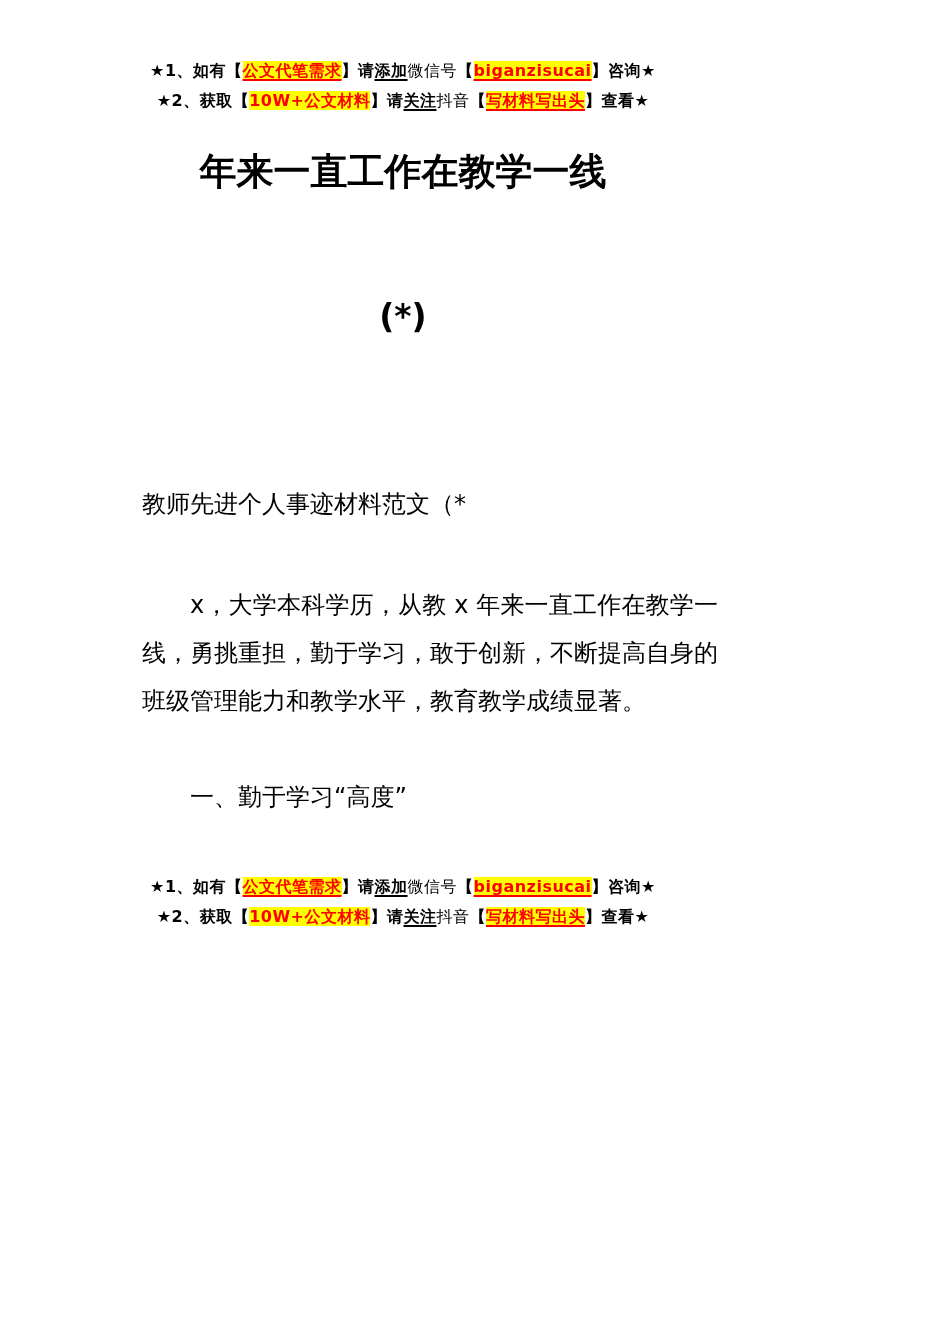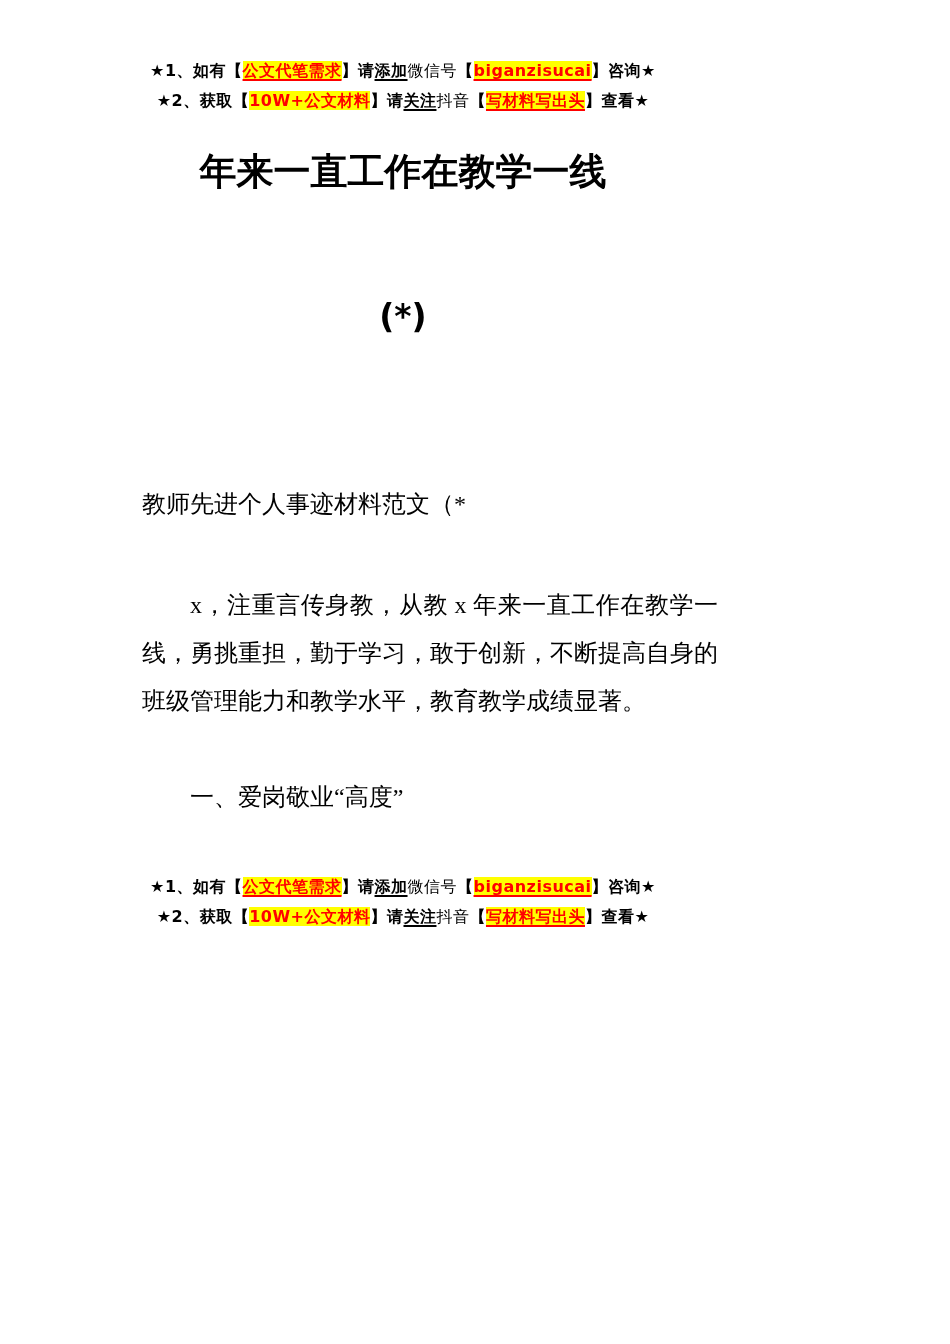--- a/index.html
+++ b/index.html
@@ -56,21 +56,20 @@
     line-height: 40px;
     font-weight: bold;
     text-align: center;
   }
   
   .content {
     margin: 0 88px 0 142px; 
     font-size: 24px;
     line-height: 48px;
     color: #000000;
-    font-family: Liberation Serif, serif;
   }
   .content p, .content h2 {
     margin: 0;
     font-weight: normal;
     font-size: 24px;
     line-height: 48px;
   }
   p.intro { margin-top: 143px; }
   p.para-1 { margin-top: 53px; text-indent: 2em; text-align: justify; }
   h2.section-heading { margin-top: 48px; text-indent: 2em; }
@@ -85,22 +84,22 @@
     <div class="promo-line"><span class="seg-bold">★1、如有【</span><span class="seg-bold seg-red seg-highlight seg-underline-red">公文代笔需求</span><span class="seg-bold">】请</span><span class="seg-bold seg-underline">添加</span><span>微信号</span><span class="seg-bold">【</span><span class="seg-bold seg-red seg-highlight seg-underline-red">biganzisucai</span><span class="seg-bold">】咨询★</span></div>
     <div class="promo-line"><span class="seg-bold">★2、获取【</span><span class="seg-bold seg-red seg-highlight">10W+公文材料</span><span class="seg-bold">】请</span><span class="seg-bold seg-underline">关注</span><span>抖音</span><span class="seg-bold">【</span><span class="seg-bold seg-red seg-highlight seg-underline-red">写材料写出头</span><span class="seg-bold">】查看★</span></div>
   </div>
 
   <h1 class="doc-title">年来一直工作在教学一线</h1>
 
   <div class="star-mark">(*)</div>
 
   <div class="content">
     <p class="intro">教师先进个人事迹材料范文（*</p>
-    <p class="para-1">x，注重言传身教，从教 x 年来一直工作在教学一线，勇挑重担，勤于学习，敢于创新，不断提高自身的班级管理能力和教学水平，教育教学成绩显著。</p>
-    <h2 class="section-heading">一、爱岗敬业“高度”</h2>
+    <p class="para-1">x，大学本科学历，从教 x 年来一直工作在教学一线，勇挑重担，勤于学习，敢于创新，不断提高自身的班级管理能力和教学水平，教育教学成绩显著。</p>
+    <h2 class="section-heading">一、勤于学习“高度”</h2>
   </div>
 
   <div class="promo promo-footer">
     <div class="promo-line"><span class="seg-bold">★1、如有【</span><span class="seg-bold seg-red seg-highlight seg-underline-red">公文代笔需求</span><span class="seg-bold">】请</span><span class="seg-bold seg-underline">添加</span><span>微信号</span><span class="seg-bold">【</span><span class="seg-bold seg-red seg-highlight seg-underline-red">biganzisucai</span><span class="seg-bold">】咨询★</span></div>
     <div class="promo-line"><span class="seg-bold">★2、获取【</span><span class="seg-bold seg-red seg-highlight">10W+公文材料</span><span class="seg-bold">】请</span><span class="seg-bold seg-underline">关注</span><span>抖音</span><span class="seg-bold">【</span><span class="seg-bold seg-red seg-highlight seg-underline-red">写材料写出头</span><span class="seg-bold">】查看★</span></div>
   </div>
 
 </div>
 
 </body></html>

